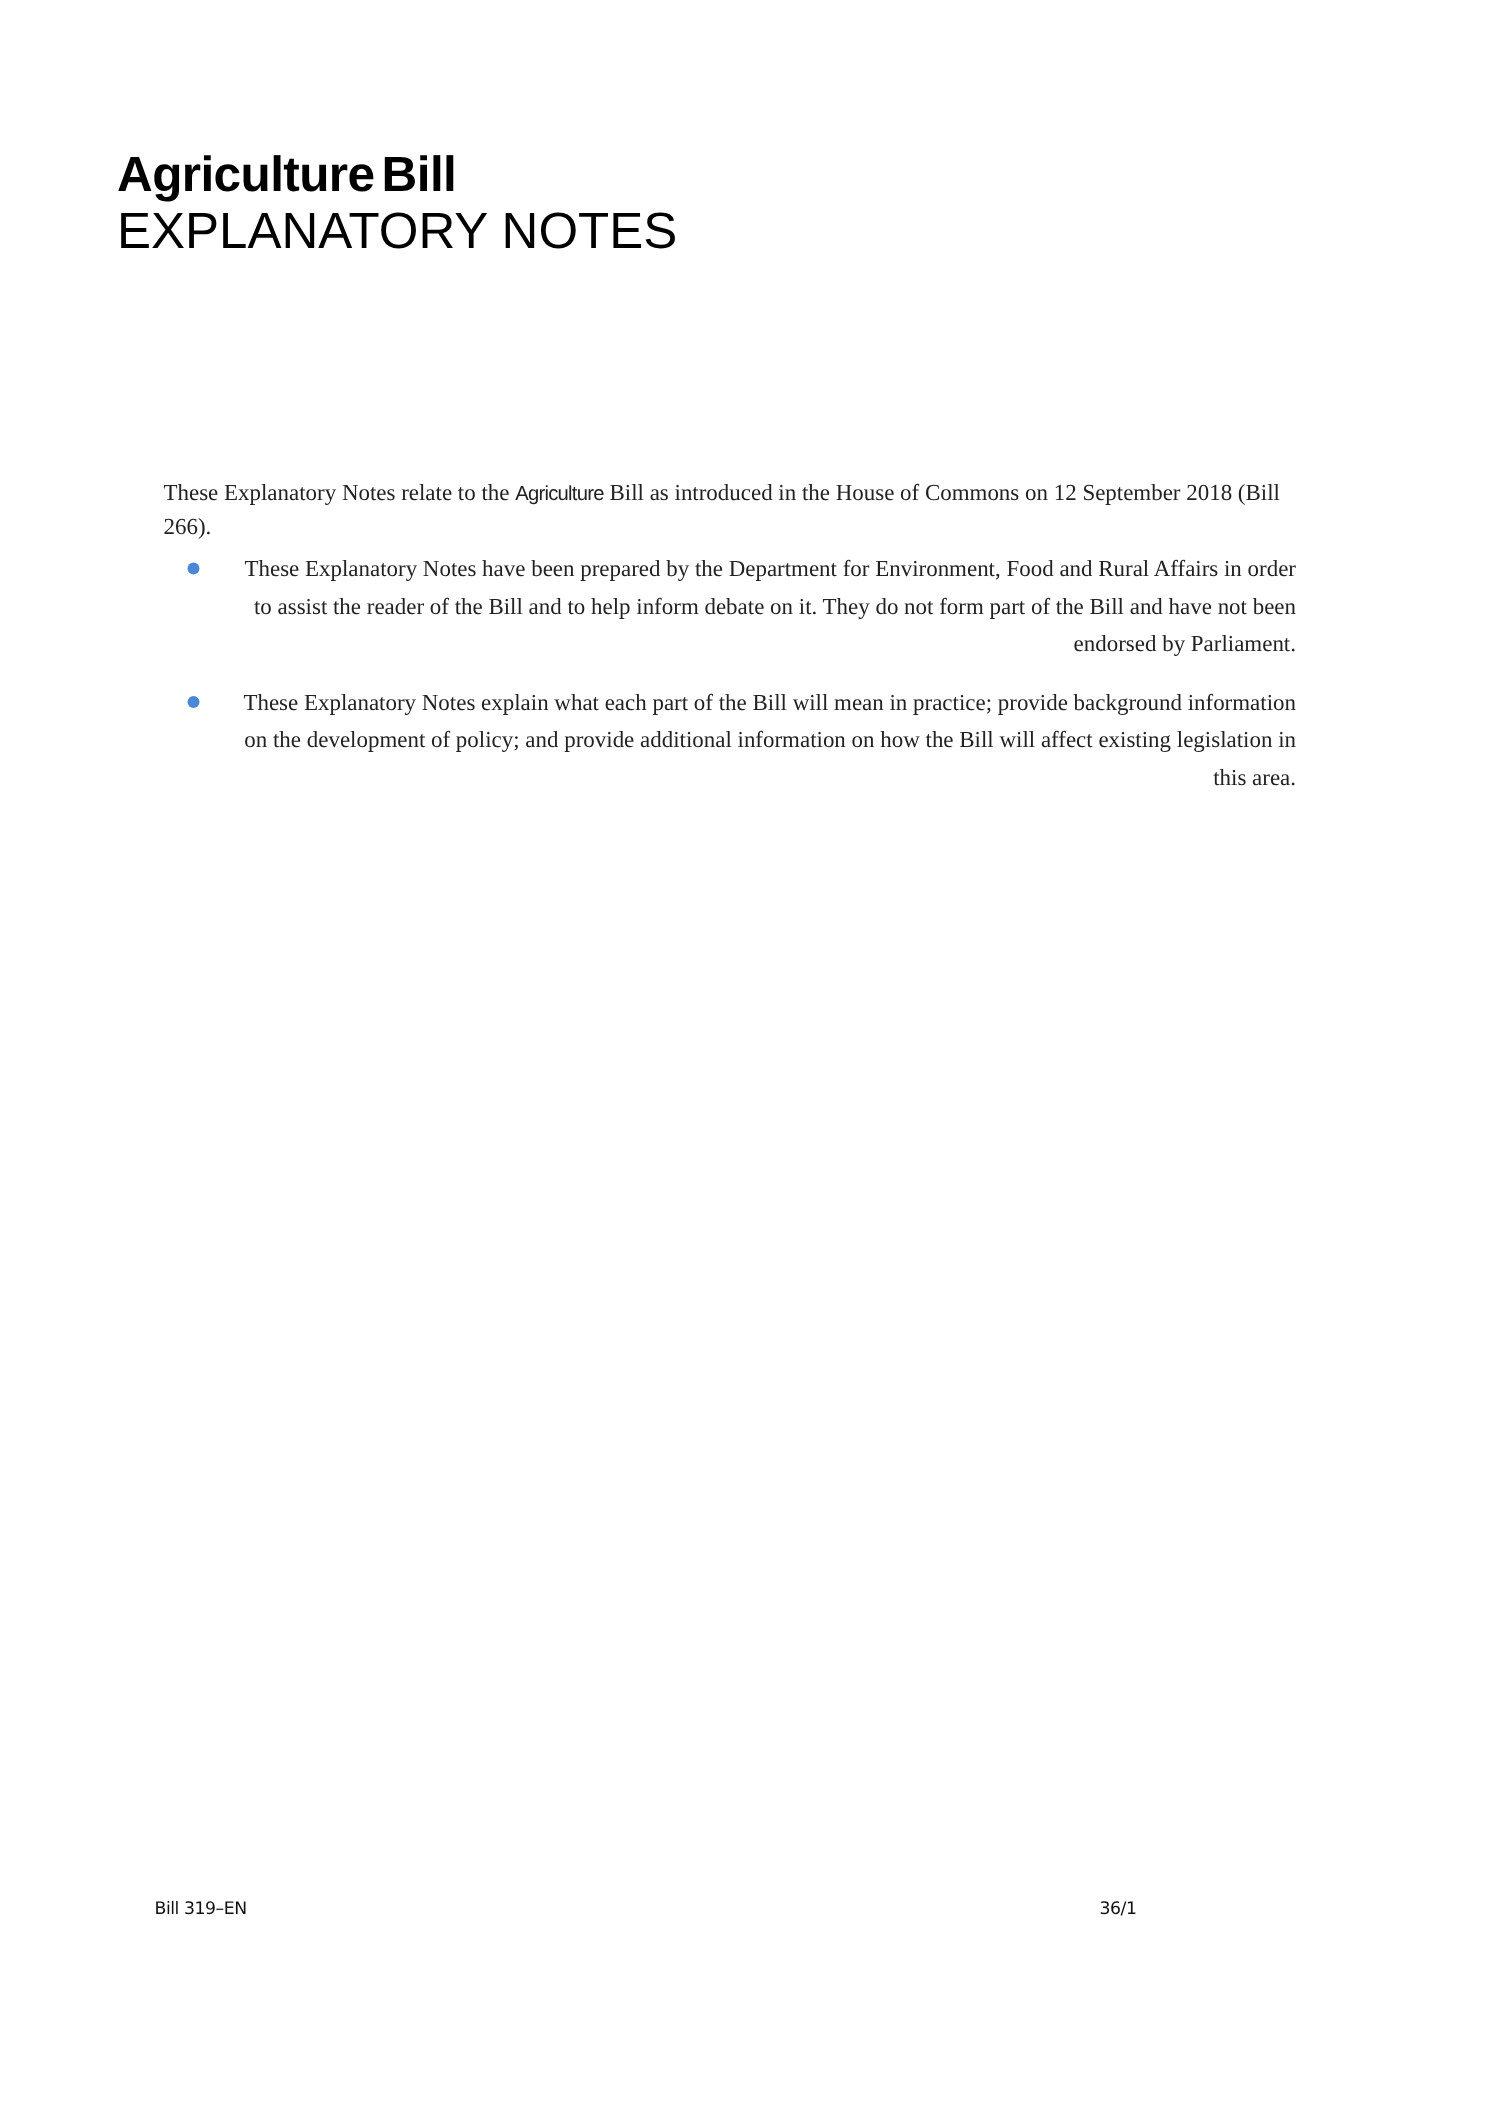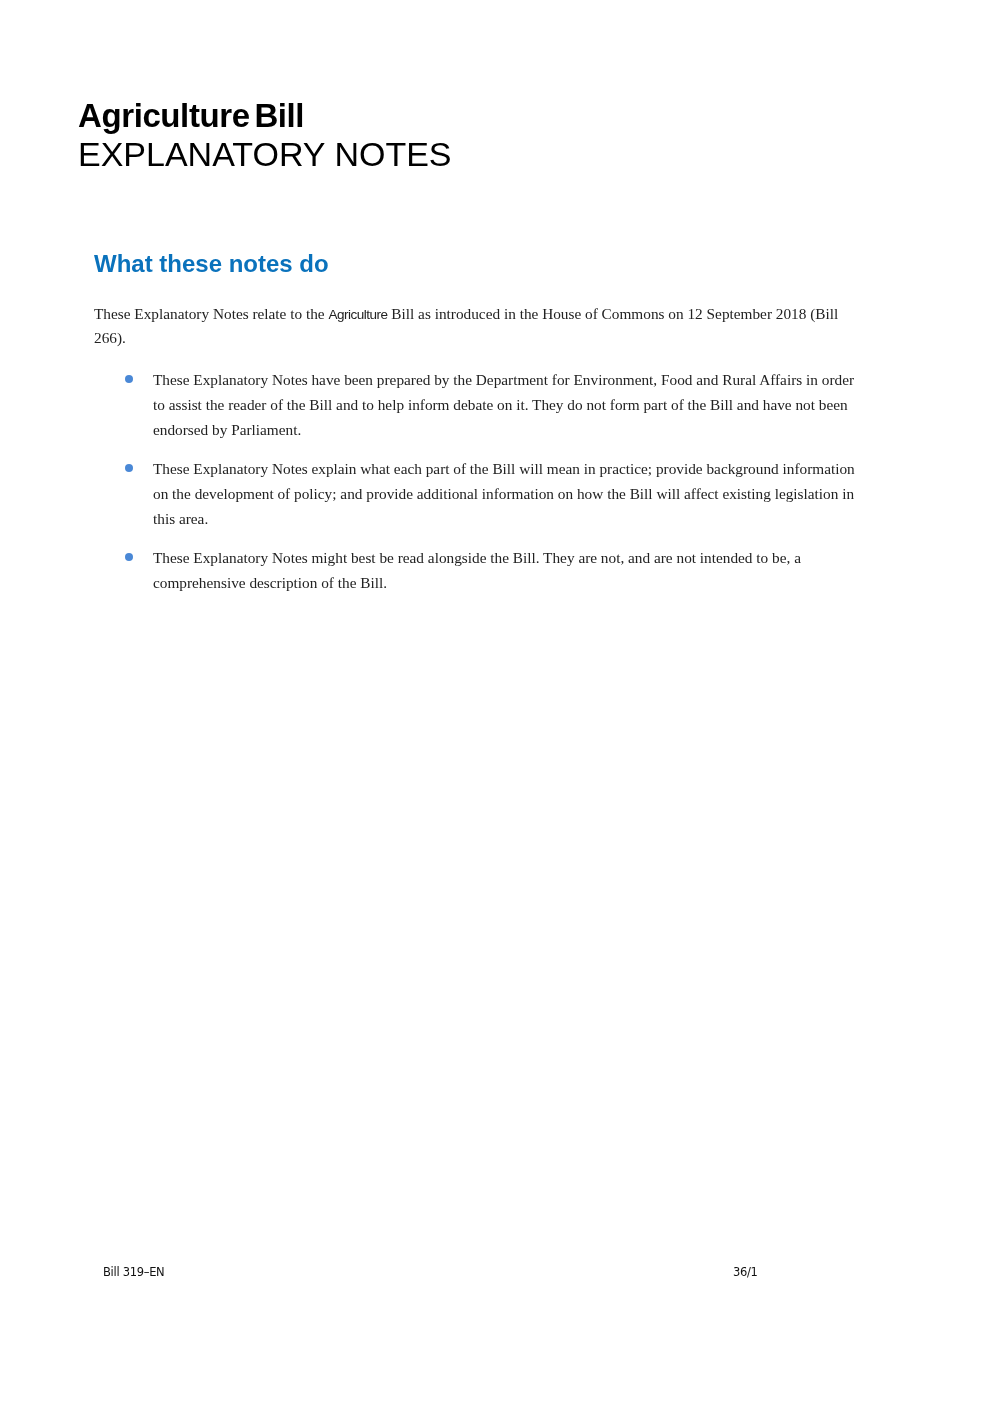--- a/index.html
+++ b/index.html
@@ -54,21 +54,21 @@
     }
     .intro {
       position: absolute;
       left: 94px;
       top: 302px;
       width: 760px;
       font-family: "Liberation Serif", serif;
       font-size: 15.3px;
       line-height: 23px;
       color: #222222;
-      margin: 0;
+      margin: 15px;
     }
     .intro .small-caps-word {
       font-family: "Liberation Sans", sans-serif;
       font-size: 13.5px;
       letter-spacing: -0.5px;
     }
     .bullet-list {
       position: absolute;
       left: 94px;
       top: 367px;
@@ -78,20 +78,21 @@
       list-style: none;
     }
     .bullet-item {
       position: relative;
       padding-left: 59px;
       font-family: "Liberation Serif", serif;
       font-size: 15.3px;
       line-height: 25px;
       color: #222222;
       margin-bottom: 14px;
+      text-align: right;
     }
     .bullet-dot {
       position: absolute;
       left: 31px;
       top: 8px;
       width: 8px;
       height: 8px;
       border-radius: 50%;
       background: #4a88d6;
     }
@@ -119,35 +120,30 @@
 </head>
 <body>
 
 <div class="page">
 
   <div class="title-block">
     <div class="title-bold"><span>Agriculture</span> <span>Bill</span></div>
     <div class="title-sub">EXPLANATORY NOTES</div>
   </div>
 
-  <h2 class="section-heading">What these notes do</h2>
 
   <p class="intro"><span>These Explanatory Notes relate to the </span><span class="small-caps-word">Agriculture</span><span> Bill as introduced in the House of Commons on 12 September 2018 (Bill 266).</span></p>
 
   <ul class="bullet-list">
     <li class="bullet-item">
       <span class="bullet-dot"></span>
       <span>These Explanatory Notes have been prepared by the Department for Environment, Food and Rural Affairs in order to assist the reader of the Bill and to help inform debate on it. They do not form part of the Bill and have not been endorsed by Parliament.</span>
     </li>
     <li class="bullet-item">
       <span class="bullet-dot"></span>
       <span>These Explanatory Notes explain what each part of the Bill will mean in practice; provide background information on the development of policy; and provide additional information on how the Bill will affect existing legislation in this area.</span>
     </li>
-    <li class="bullet-item">
-      <span class="bullet-dot"></span>
-      <span>These Explanatory Notes might best be read alongside the Bill. They are not, and are not intended to be, a comprehensive description of the Bill.</span>
-    </li>
   </ul>
 
   <div class="footer-left">Bill 319–EN</div>
   <div class="footer-right">36/1</div>
 
 </div>
 
 </body></html>

